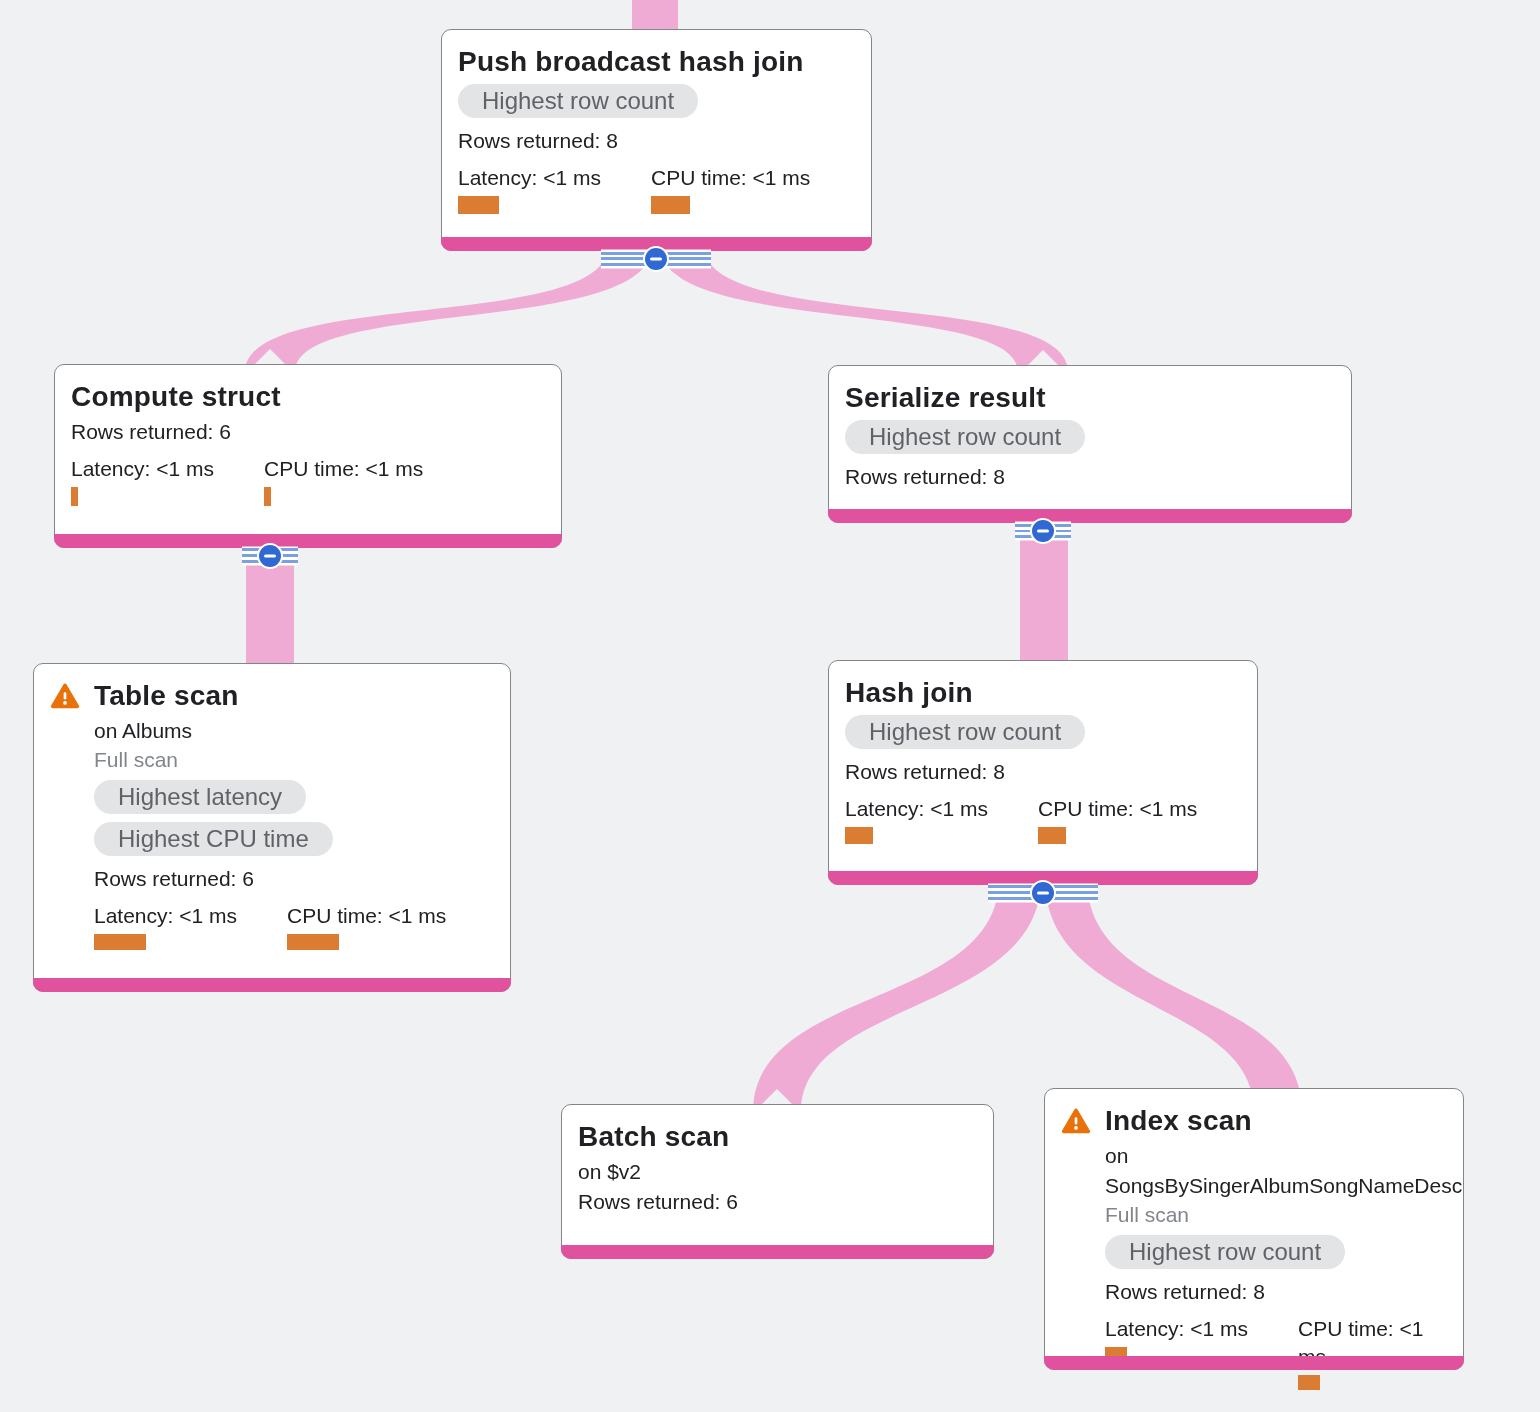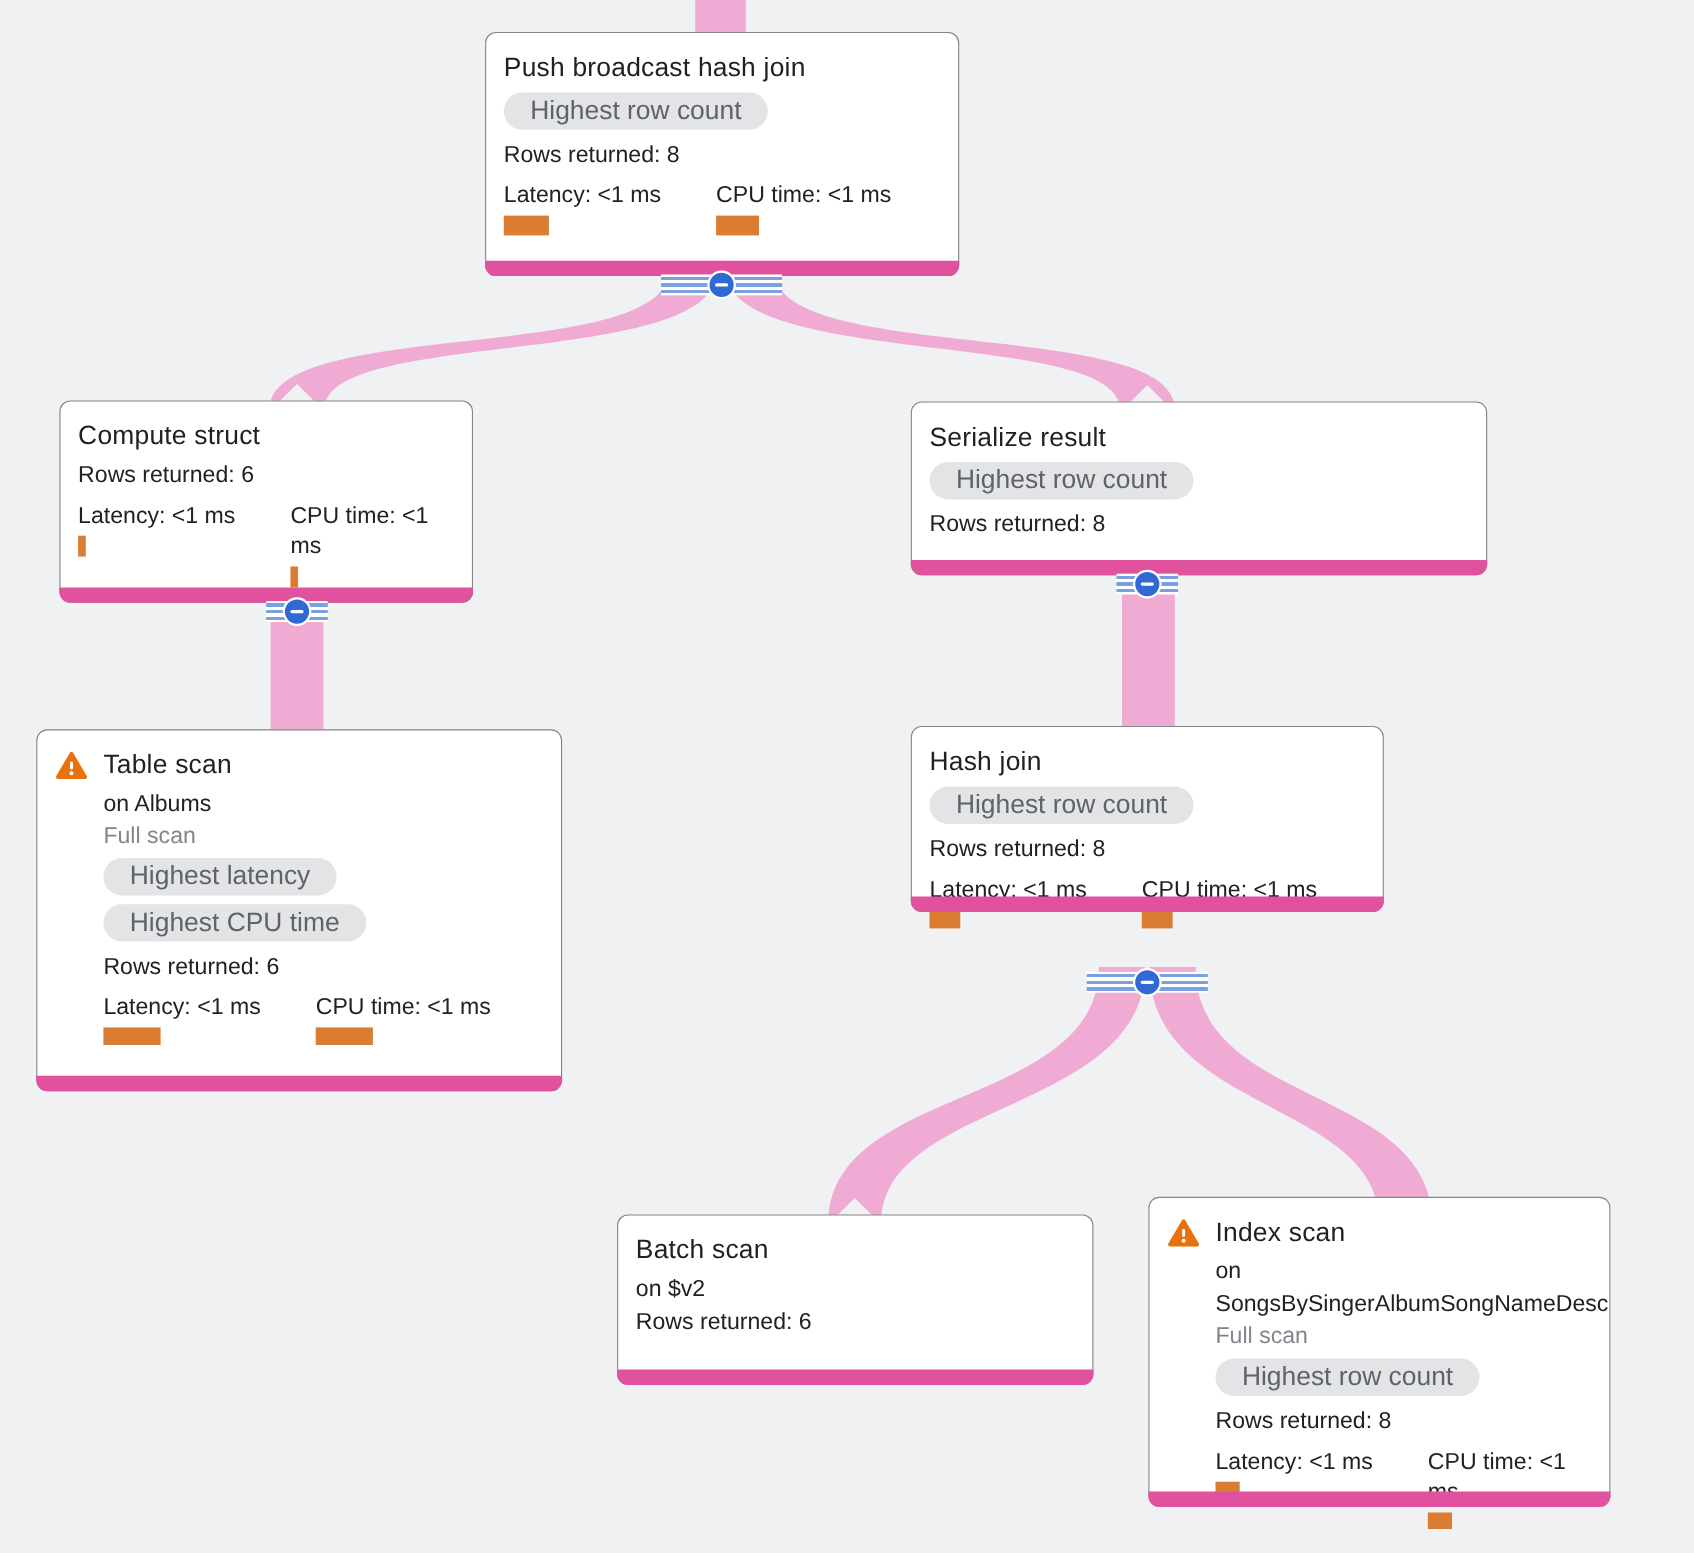--- a/index.html
+++ b/index.html
@@ -31,21 +31,21 @@
   .node{
     position:absolute;z-index:1;
     background:var(--node-bg);
     border:1.5px solid var(--node-border);
     border-radius:10px;
     cursor:pointer;
   }
   .node-body{display:flex;gap:14px;padding:16px 16px 0 16px;align-items:flex-start}
   .warn{flex:0 0 30px;margin-top:3px}
   .content{flex:1;min-width:0}
-  .title{font-size:24px;line-height:32px;font-weight:400;color:var(--text-primary);margin-bottom:4px;letter-spacing:.2px}
+  .title{font-size:28px;line-height:32px;font-weight:700;color:var(--text-primary);margin-bottom:4px;letter-spacing:.2px}
   .sub{font-size:21px;line-height:30px;color:var(--text-primary)}
   .sub.gray{color:var(--text-secondary);line-height:28px}
   .badge-row{margin:6px 0 8px}
   .badge{
     display:inline-block;background:var(--badge-bg);color:var(--badge-text);
     font-size:24px;line-height:26px;padding:4px 24px;border-radius:18px;
   }
   .rows{font-size:21px;line-height:30px;color:var(--text-primary);margin-bottom:8px}
   .metrics{display:grid;grid-template-columns:193px auto;margin-top:0}
   .mlabel{font-size:21px;line-height:28px;color:var(--text-primary)}
@@ -118,21 +118,21 @@
           <div class="metric">
             <div class="mlabel">CPU time: &lt;1 ms</div>
             <div class="bar" style="width:39px;height:18px"></div>
           </div>
         </div>
       </div>
     </div>
     <div class="node-footer"></div>
   </div>
 
-  <div class="node" style="left:54px;top:364px;width:376px;height:184px">
+  <div class="node" style="left:54px;top:364px;width:508px;height:184px">
     <div class="node-body">
       <div class="content">
         <div class="title">Compute struct</div>
         <div class="rows">Rows returned: 6</div>
         <div class="metrics">
           <div class="metric">
             <div class="mlabel">Latency: &lt;1 ms</div>
             <div class="bar" style="width:7px;height:19px"></div>
           </div>
           <div class="metric">
@@ -180,21 +180,21 @@
           <div class="metric">
             <div class="mlabel">CPU time: &lt;1 ms</div>
             <div class="bar" style="width:52px;height:16px"></div>
           </div>
         </div>
       </div>
     </div>
     <div class="node-footer"></div>
   </div>
 
-  <div class="node" style="left:828px;top:660px;width:430px;height:169px">
+  <div class="node" style="left:828px;top:660px;width:430px;height:225px">
     <div class="node-body">
       <div class="content">
         <div class="title">Hash join</div>
         <div class="badge-row"><span class="badge">Highest row count</span></div>
         <div class="rows">Rows returned: 8</div>
         <div class="metrics">
           <div class="metric">
             <div class="mlabel">Latency: &lt;1 ms</div>
             <div class="bar" style="width:28px;height:17px"></div>
           </div>

